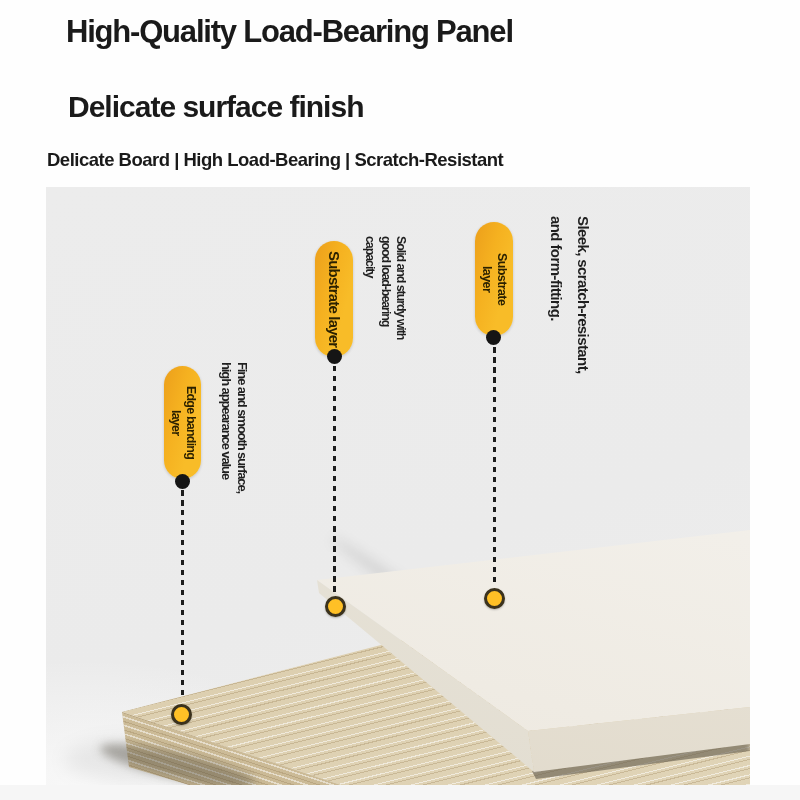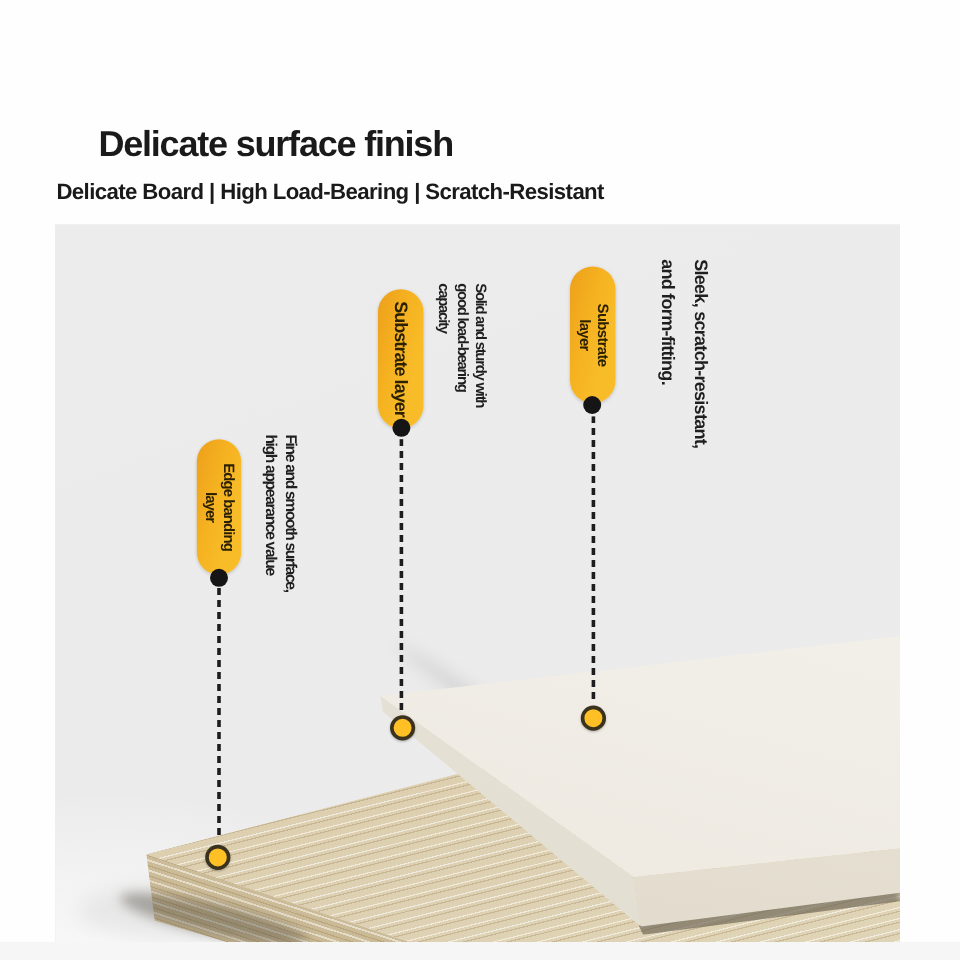--- a/index.html
+++ b/index.html
@@ -9,21 +9,21 @@
     --text-dark:#1A1A1A;
     --photo-background:#EBEBEB;
   }
   html,body{margin:0;padding:0;background:#FFFFFF;}
   .stage{position:relative;width:800px;height:800px;overflow:hidden;
          font-family:"Liberation Sans",sans-serif;background:#FEFEFE;}
 
   
   .headline{position:absolute;left:66px;top:14px;margin:0;
     font-size:31px;font-weight:700;letter-spacing:-1.2px;color:var(--text-dark);}
-  .subheadline{position:absolute;left:66px;top:88px;margin:16px;
+  .subheadline{position:absolute;left:66px;top:88px;margin:2px;
     font-size:30px;font-weight:700;letter-spacing:-1px;color:var(--text-dark);}
   .tagline{position:absolute;left:47px;top:149px;
     font-size:18.5px;font-weight:700;letter-spacing:-0.5px;color:var(--text-dark);}
 
   
   .photo{position:absolute;left:46px;top:187px;width:704px;height:598px;
     background:var(--photo-background);overflow:hidden;}
   .photo .layer{position:absolute;inset:0;}
   .floor{background:
       radial-gradient(ellipse 60% 35% at 6% 100%, rgba(250,250,250,.9) 0%, rgba(250,250,250,0) 60%),
@@ -97,20 +97,21 @@
   .c3-desc{right:203px;top:216px;font-size:15px;letter-spacing:-0.6px;line-height:27px;}
   .c3-cdot{left:486px;top:330px;}
   .c3-dash{left:493px;top:347px;height:237px;}
   .c3-marker{left:484px;top:588px;}
 </style>
 </head>
 <body>
 
 <div class="stage">
 
+  <h1 class="headline">High-Quality Load-Bearing Panel</h1>
   <h2 class="subheadline">Delicate surface finish</h2>
   <div class="tagline">Delicate Board | High Load-Bearing | Scratch-Resistant</div>
 
   <div class="photo">
     <div class="layer floor"></div>
     <div class="soft-shadow floor-shadow-left"></div>
     <div class="layer wood-top"></div>
     <div class="layer wood-front"></div>
     <div class="soft-shadow wood-shadow"></div>
     <div class="soft-shadow corner-shadow"></div>

